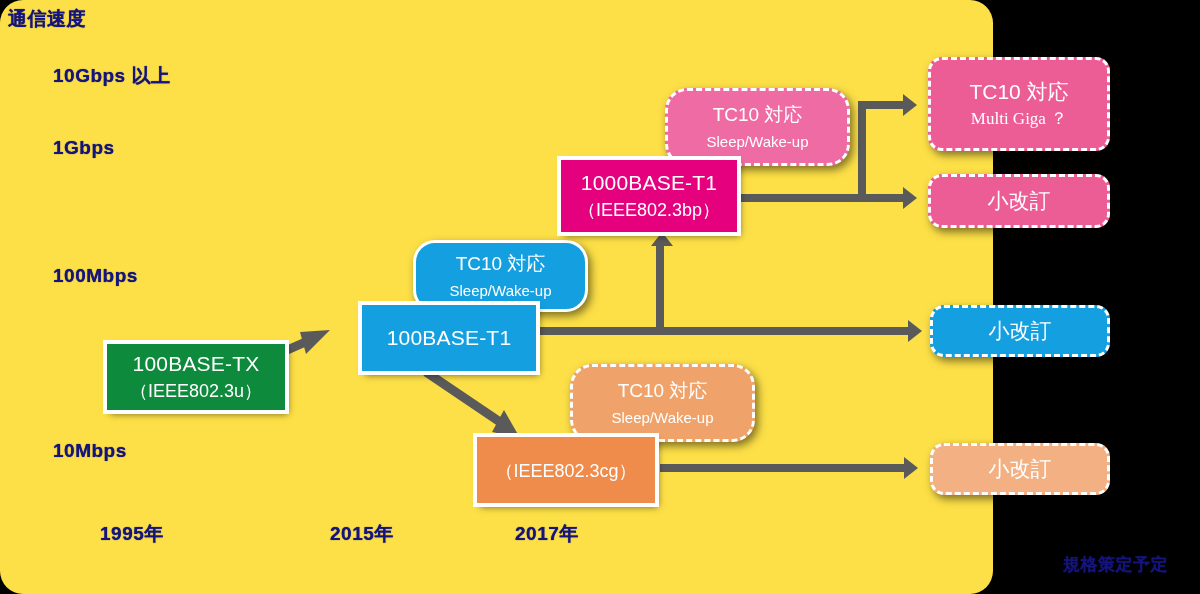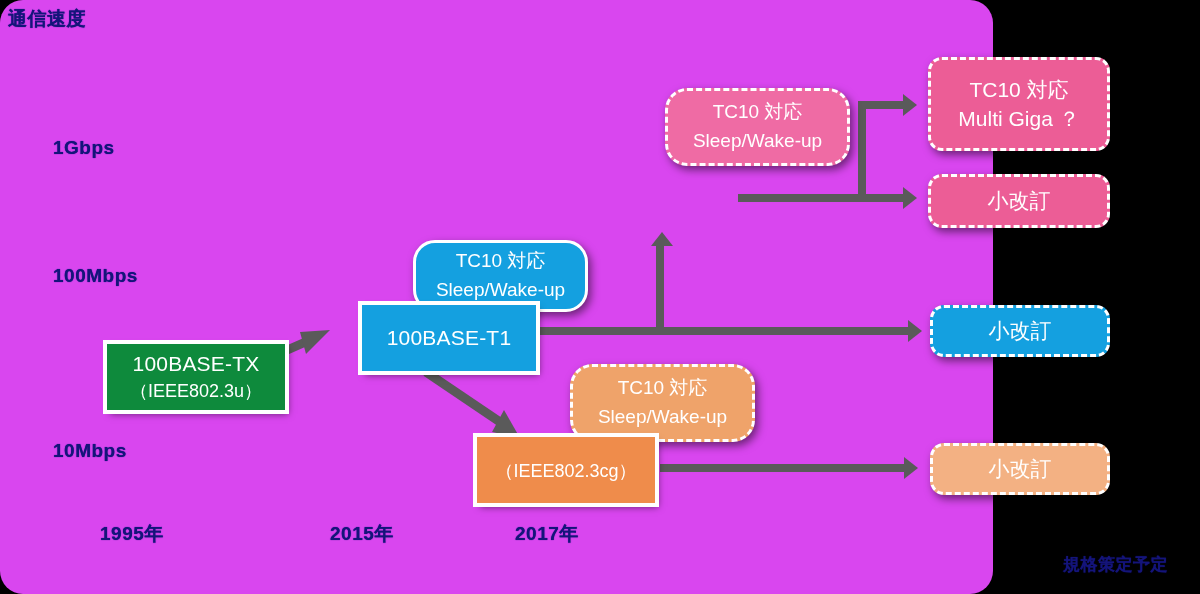--- a/index.html
+++ b/index.html
@@ -7,21 +7,21 @@
   html, body {
     margin: 0; padding: 0;
     background: #000;
     width: 1200px; height: 594px;
     overflow: hidden;
     font-family: "Liberation Sans", "DejaVu Sans", sans-serif;
   }
   #stage {
     position: relative;
     width: 993px; height: 594px;
-    background: #d946ef;
+    background: #fde047;
     border-radius: 23px;
   }
 
   
   .axis-label {
     position: absolute;
     color: #14147a;
     font-weight: bold;
     font-size: 19px;
     letter-spacing: 0.5px;
@@ -58,21 +58,21 @@
     flex-direction: column;
     align-items: center;
     justify-content: center;
     color: #fff;
     text-align: center;
     border-radius: 22px;
     line-height: 1.3;
     box-shadow: 3px 4px 8px rgba(0,0,0,0.5);
   }
   .bubble .b1 { font-size: 19px; }
-  .bubble .b2 { font-size: 19px; margin-top: 4px; }
+  .bubble .b2 { font-size: 15px; margin-top: 4px; }
 
   .bubble-solid-blue { background: #14a0e0; border: 3px solid #ffffff; }
   .bubble-dash {
     border: 3px dashed #ffffff;
   }
   .bubble-pink   { background: #ef6ba4; }
   .bubble-orange { background: #efa36a; }
 
   
   .result {
@@ -82,21 +82,21 @@
     justify-content: center;
     flex-direction: column;
     color: #fff;
     text-align: center;
     border-radius: 14px;
     border: 3px dashed #ffffff;
     box-shadow: 3px 4px 8px rgba(0,0,0,0.5);
     line-height: 1.3;
   }
   .result .r1 { font-size: 21px; }
-  .result .r2 { font-size: 21px; margin-top: 2px; }
+  .result .r2 { font-size: 17px; margin-top: 2px; font-family: Liberation Serif, serif; }
   .res-pink   { background: #ec5d96; }
   .res-blue   { background: #14a0e0; }
   .res-orange { background: #f3b183; }
 
   
   .hline {
     position: absolute;
     height: 8px;
     background: #5a5a5a;
   }
@@ -123,20 +123,21 @@
   .diag { position: absolute; }
   .diag svg { display: block; overflow: visible; }
 </style>
 </head>
 <body>
 
 <div id="stage">
 
   <div class="axis-label axis-title" style="left:8px; top:6px;">通信速度</div>
 
+  <div class="axis-label" style="left:53px; top:63px;">10Gbps 以上</div>
   <div class="axis-label" style="left:53px; top:137px;">1Gbps</div>
   <div class="axis-label" style="left:53px; top:265px;">100Mbps</div>
   <div class="axis-label" style="left:53px; top:440px;">10Mbps</div>
 
   <div class="axis-label year-label" style="left:100px; top:521px;">1995年</div>
   <div class="axis-label year-label" style="left:330px; top:521px;">2015年</div>
   <div class="axis-label year-label" style="left:515px; top:521px;">2017年</div>
 
   <div class="axis-label" style="left:1063px; top:511px; font-size:17px;margin-top:42px;">規格策定予定</div>
 
@@ -190,20 +191,24 @@
 
   <div class="node node-green" style="left:59px; top:344px; width:178px; height:66px;margin-left:48px;">
     <span class="l1">100BASE-TX</span>
     <span class="l2">（IEEE802.3u）</span>
   </div>
 
   <div class="node node-blue" style="left:318px; top:305px; width:174px; height:66px;margin-left:44px;">
     <span class="l1">100BASE-T1</span>
   </div>
 
+  <div class="node node-magenta" style="left:561px; top:160px; width:176px; height:72px;">
+    <span class="l1">1000BASE-T1</span>
+    <span class="l2">（IEEE802.3bp）</span>
+  </div>
 
   <div class="node node-orange" style="left:477px; top:437px; width:178px; height:66px;">
     <span class="l2">（IEEE802.3cg）</span>
   </div>
 
   <div class="result res-pink" style="left:928px; top:57px; width:182px; height:94px;">
     <span class="r1">TC10 対応</span>
     <span class="r2">Multi Giga ？</span>
   </div>
 

